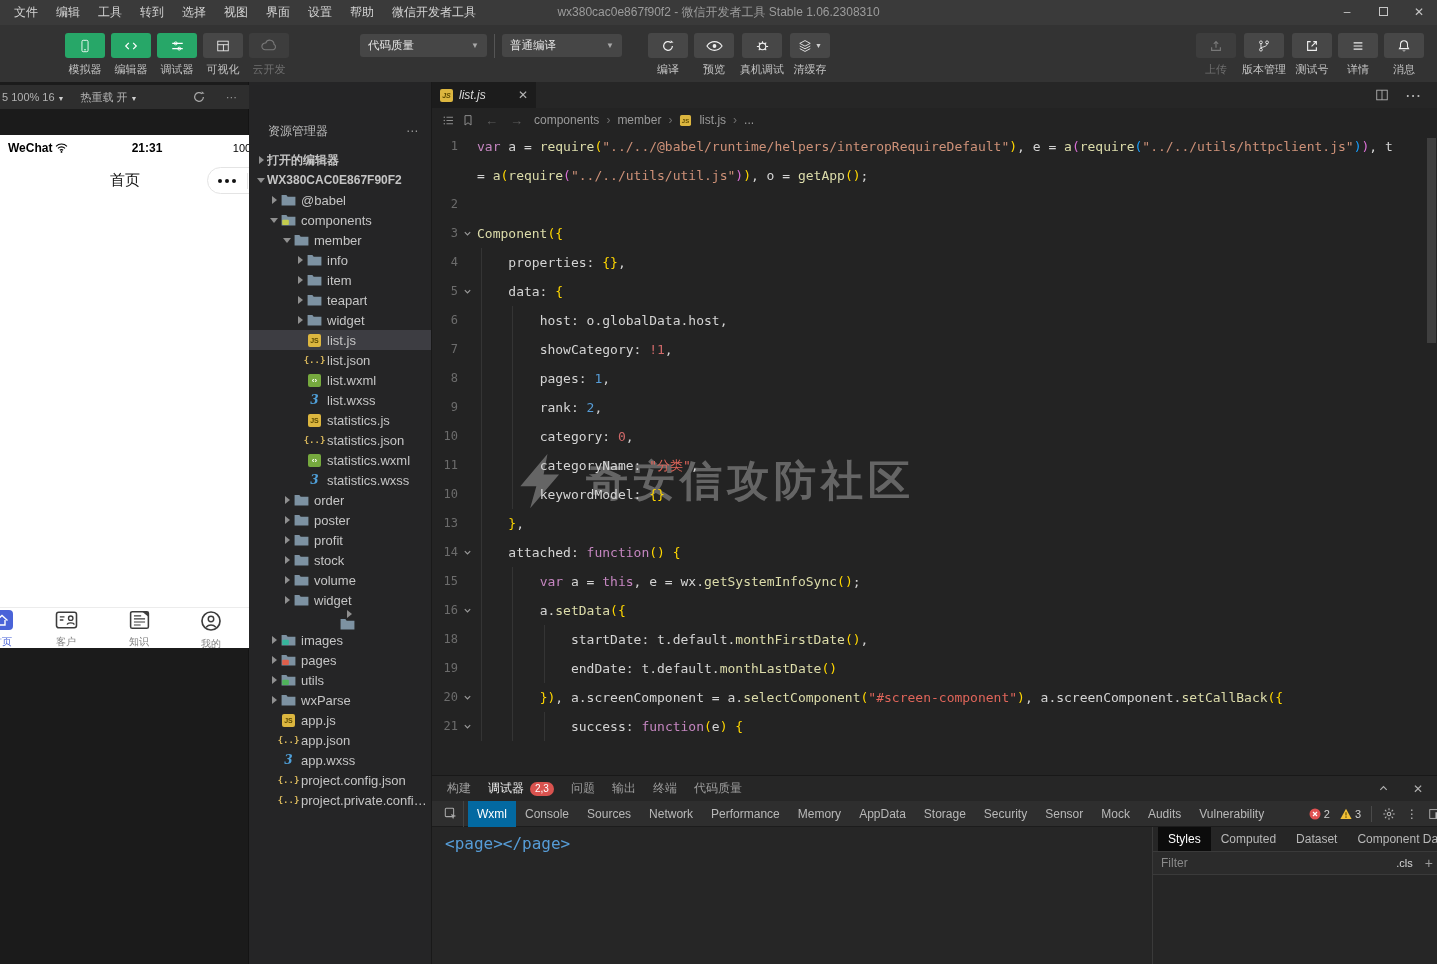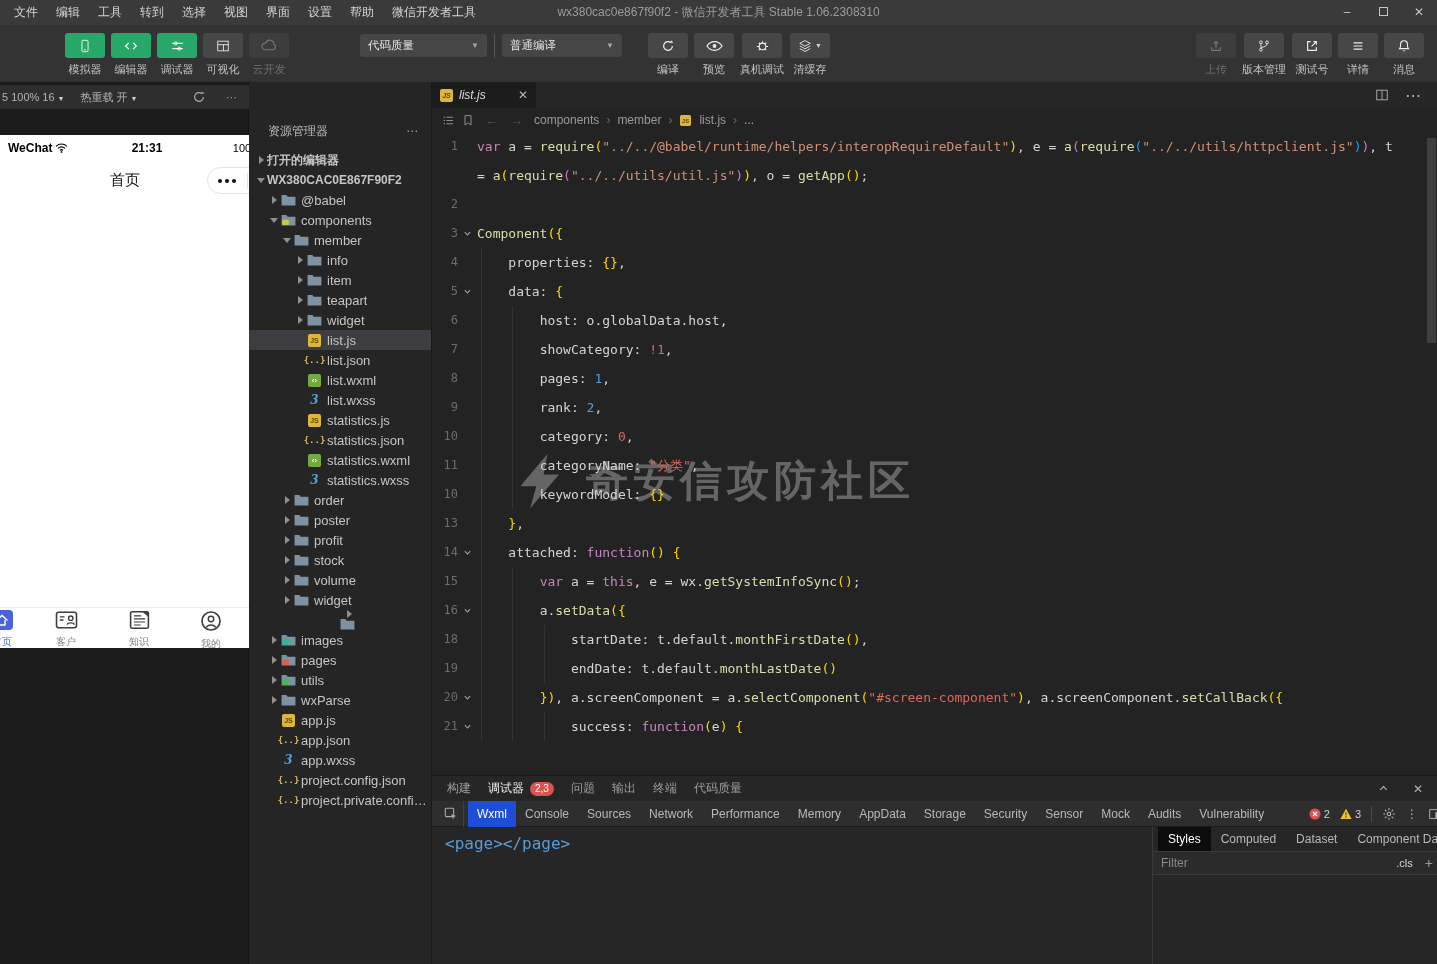--- a/index.html
+++ b/index.html
@@ -87,21 +87,21 @@
 
 .debug{position:absolute;left:432px;top:775px;right:0;bottom:0;background:#262626;border-top:1px solid #181818}
 .dbg-row1{height:25px;display:flex;align-items:center;gap:17px;padding-left:15px;font-size:12px;color:#9c9c9c;position:relative}
 .dtab{cursor:pointer;display:flex;align-items:center}
 .dtab.active{color:#ececec}
 .badge{margin-left:6px;background:#d9534f;color:#fff;font-size:10px;line-height:14px;padding:0 5px;border-radius:8px}
 .dbg-row1-right{position:absolute;right:14px;display:flex;gap:24px;color:#b0b0b0;font-size:12px}
 .dbg-row2{height:26px;background:#2e2e2e;border-bottom:1px solid #1c1c1c;display:flex;align-items:center;font-size:12px;color:#b8b8b8;padding-left:6px}
 .insp{width:26px;height:26px;display:flex;align-items:center;justify-content:center;border-right:1px solid #424242;color:#a8a8a8;margin-right:4px;cursor:pointer}
 .dtab2{padding:0 9px;height:26px;line-height:26px;cursor:pointer;white-space:nowrap}
-.dtab2.active{background:#1d4ed8;color:#fff}
+.dtab2.active{background:#0369a1;color:#fff}
 .row2-right{margin-left:auto;display:flex;align-items:center;gap:10px;padding-right:2px}
 .cnt{display:flex;align-items:center;gap:3px;color:#cfcfcf;font-size:11px}
 .r2div{width:1px;height:16px;background:#4a4a4a}
 .dbg-content{position:absolute;top:51px;left:0;right:0;bottom:0;display:flex}
 .wxml-pane{width:720px;flex:none;padding:7px 0 0 13px;font-family:"DejaVu Sans Mono",monospace;font-size:16px;color:#569cd6}
 .styles-pane{flex:1;border-left:1px solid #3a3a3a;display:flex;flex-direction:column;overflow:hidden}
 .styles-tabs{height:24px;display:flex;align-items:center;font-size:12px;color:#b8b8b8;padding-left:5px}
 .stab{padding:0 10px;height:24px;line-height:24px;cursor:pointer;white-space:nowrap}
 .stab.active{background:#0c0c0c;color:#fff}
 .filter-row{height:24px;background:#2b2b2b;border-top:1px solid #3a3a3a;border-bottom:1px solid #3a3a3a;display:flex;align-items:center;padding:0 8px}

